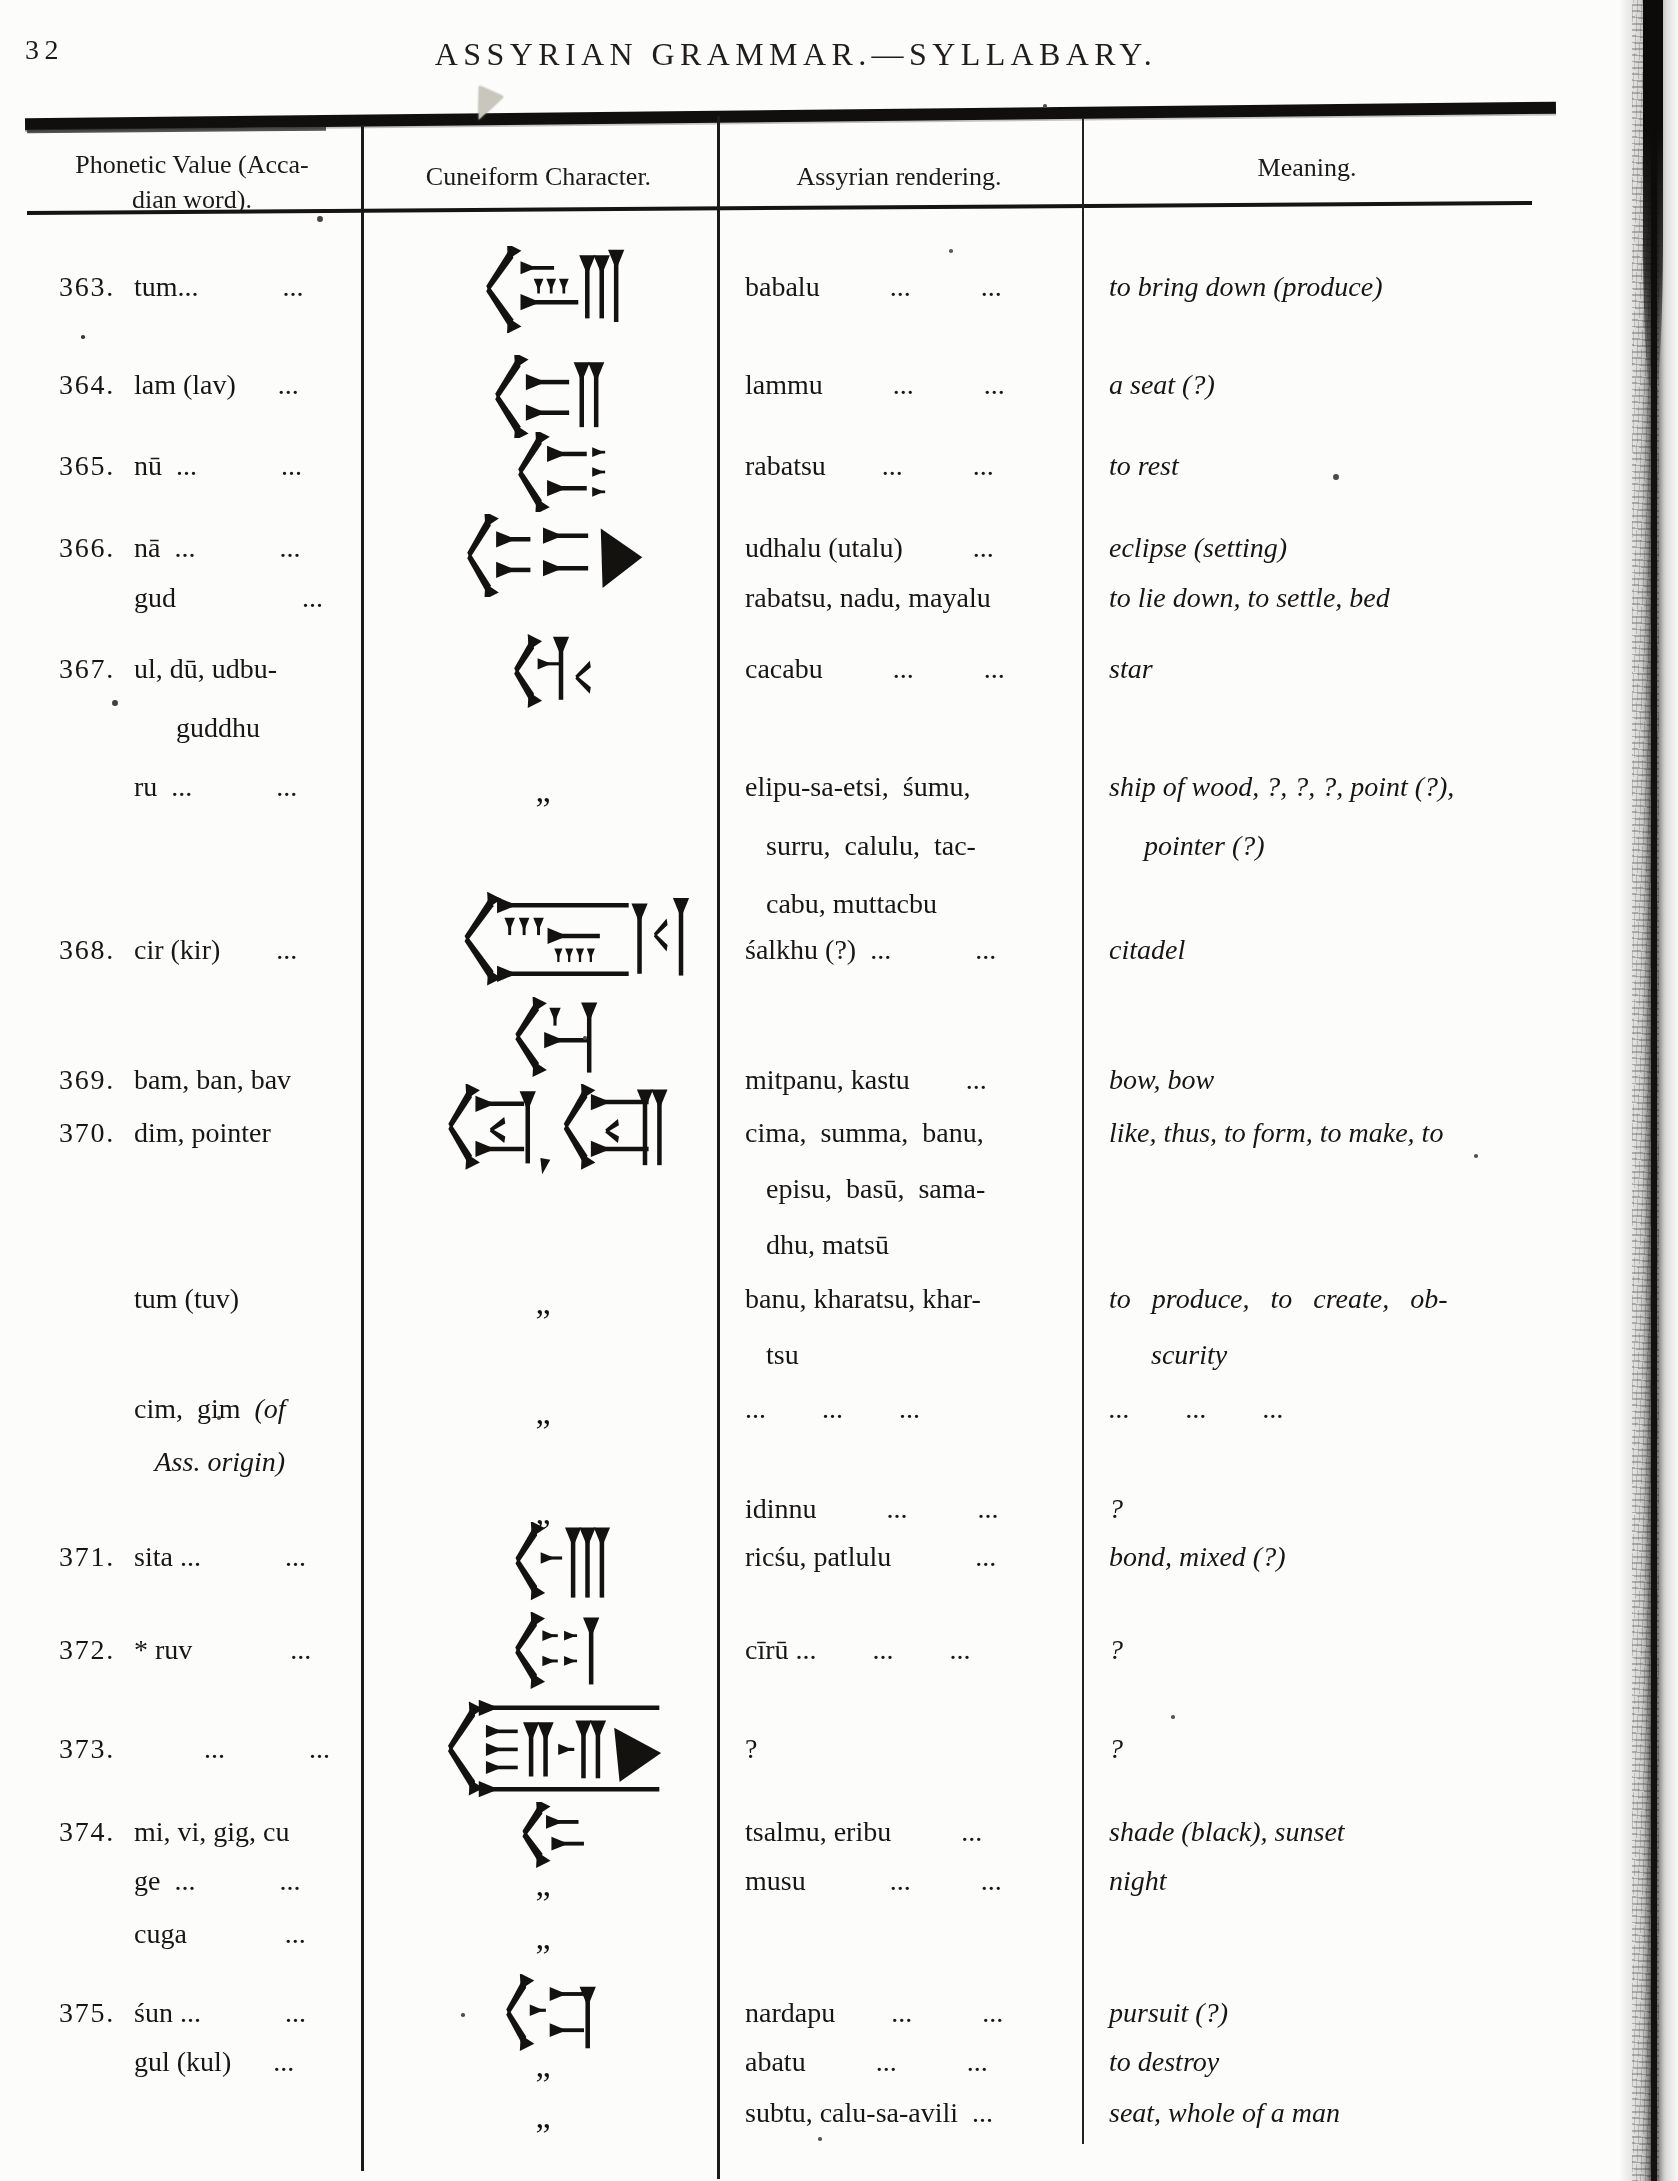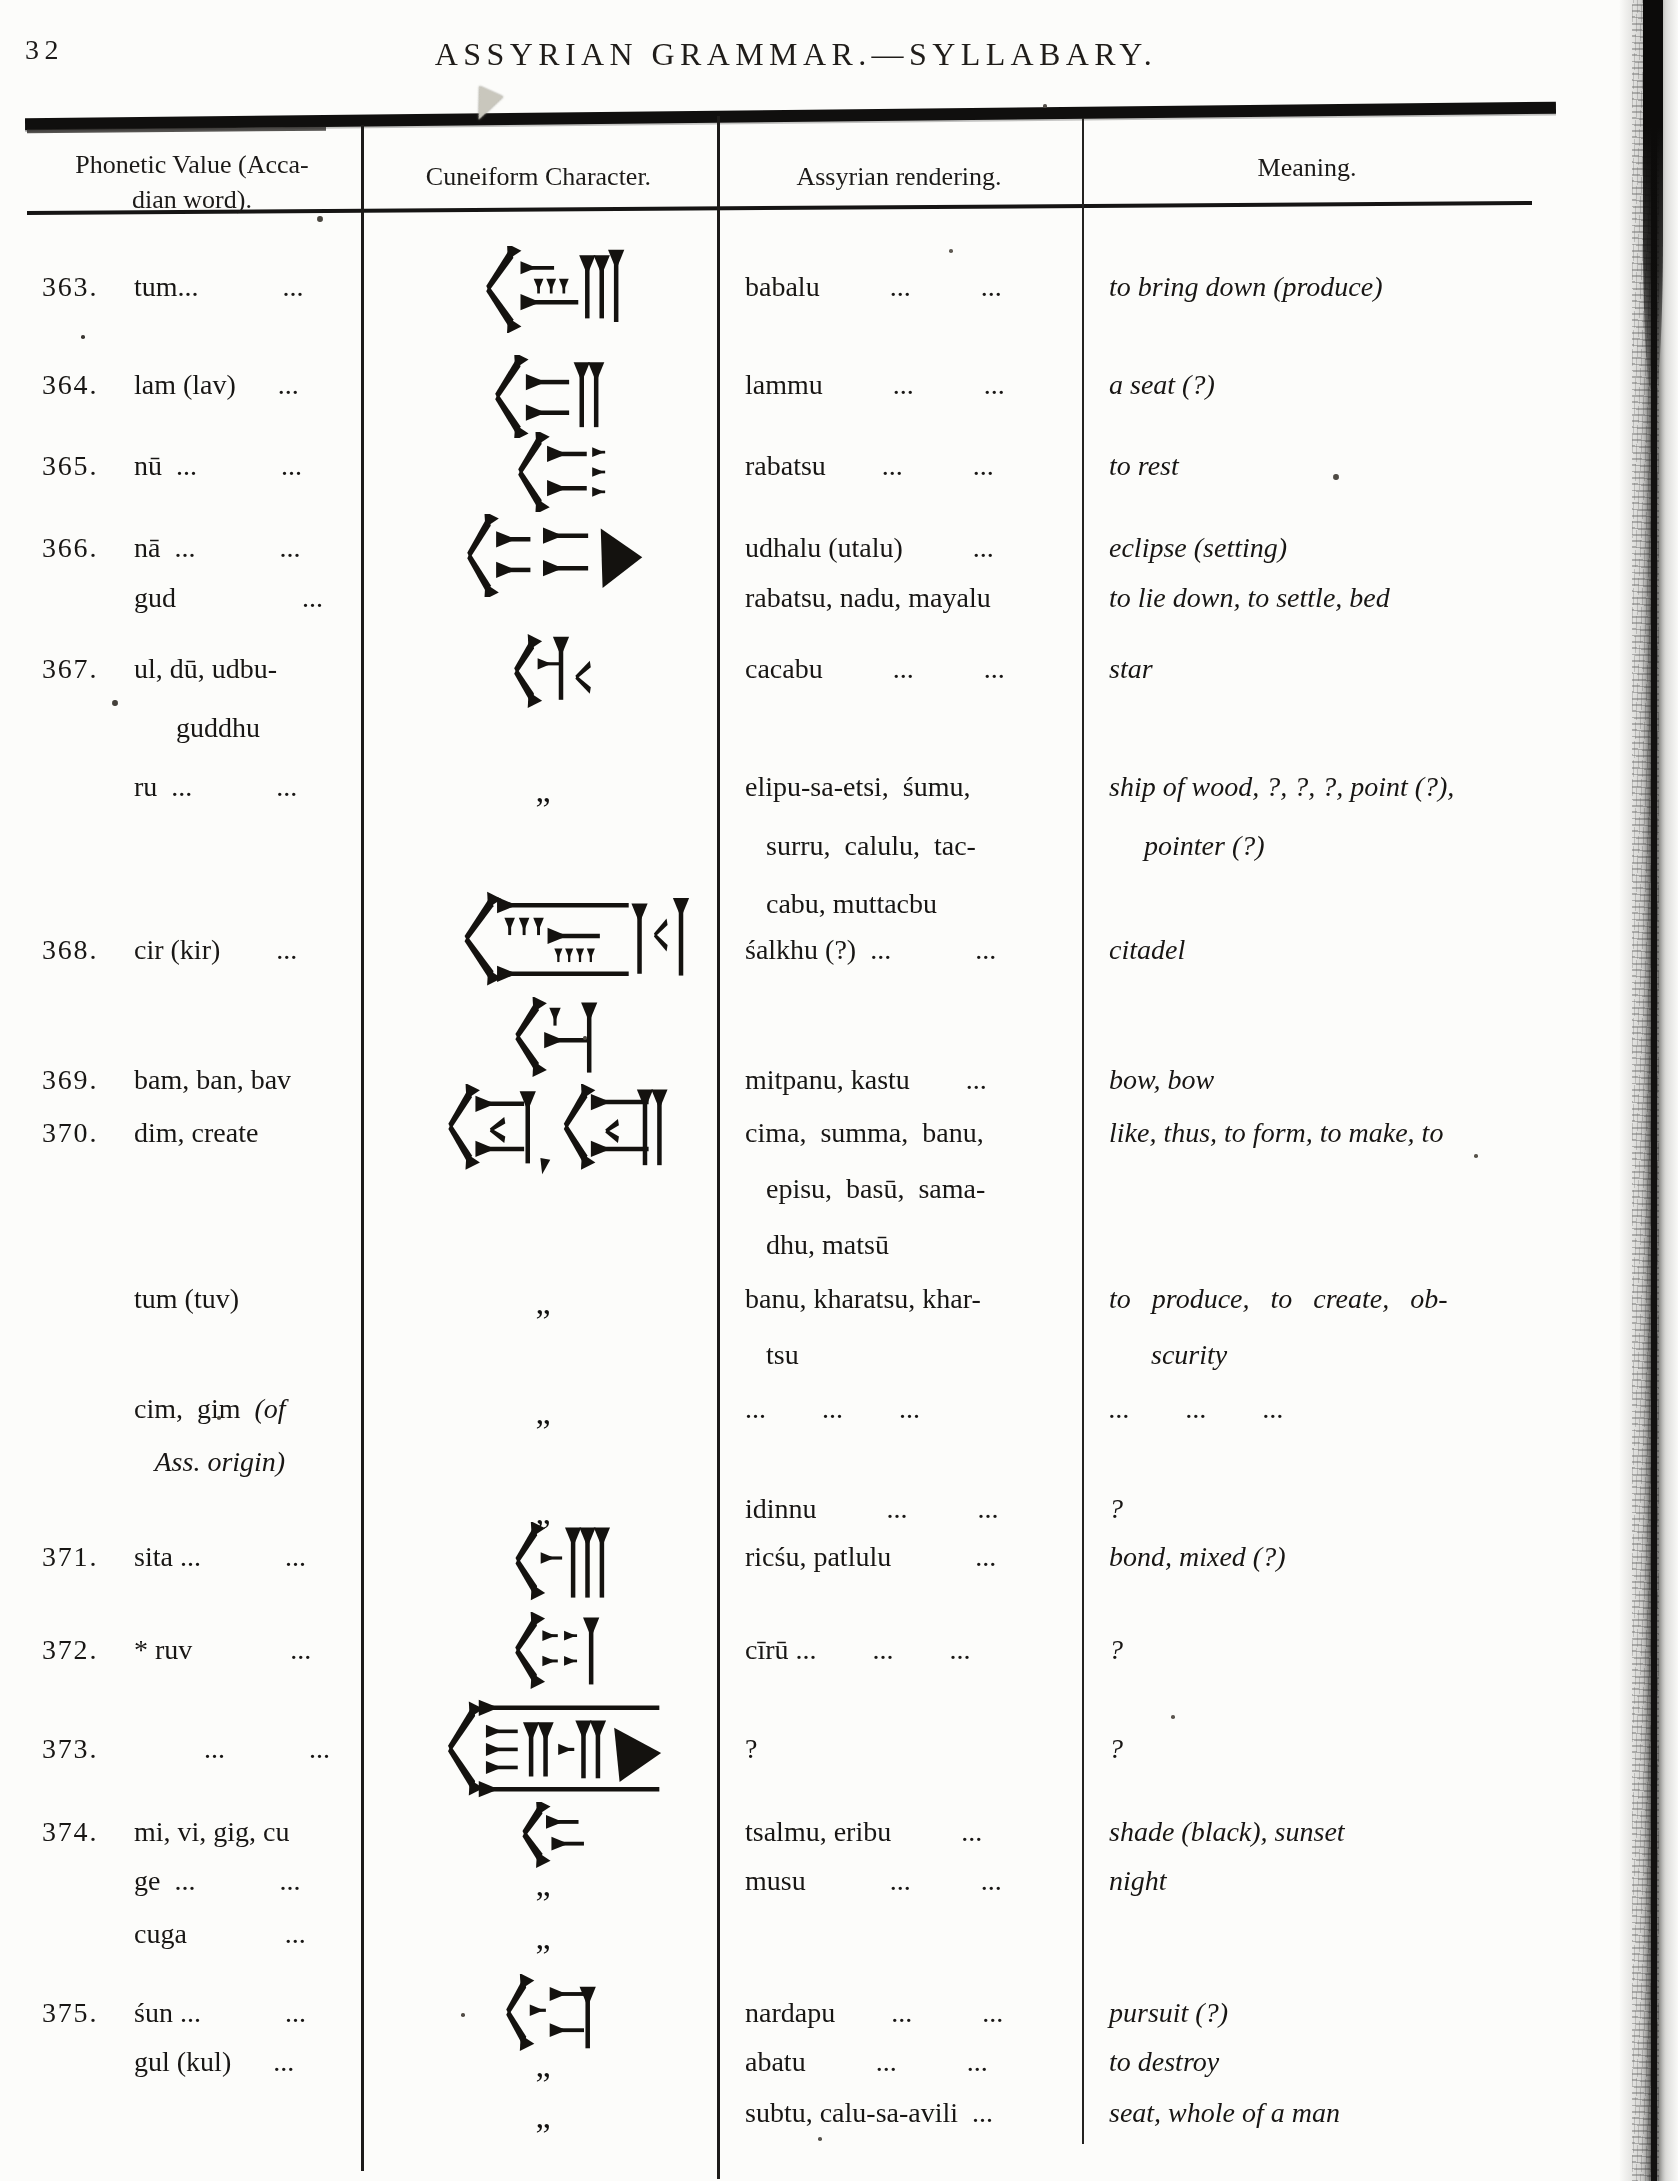--- a/index.html
+++ b/index.html
@@ -52,21 +52,21 @@
   .ch1{left:36px;top:147px;width:312px;}
   .ch2{left:369px;top:159px;width:339px;}
   .ch3{left:725px;top:159px;width:348px;}
   .ch4{left:1090px;top:150px;width:434px;}
   
   .line{position:absolute;left:0;width:1628px;height:52px;}
   .cell{
     position:absolute;top:0;white-space:pre;
     font-size:28px;line-height:1.15;color:#181614;
   }
-  .c-num{left:42px;width:90px;letter-spacing:1.8px;}
+  .c-num{left:42px;width:90px;letter-spacing:1.8px;text-align:center;}
   .c-ph{left:134px;width:326px;}
   .c-ditto{left:493px;width:100px;text-align:center;font-size:34px;color:#131211;}
   .c-asy{left:745px;width:353px;}
   .c-mean{left:1109px;width:488px;font-style:italic;}
   .it{font-style:italic;}
   
   .glyph{position:absolute;fill:#14120f;stroke:none;}
   
   .scan-band{
     position:absolute;right:0;top:0;width:60px;height:2182px;
@@ -180,21 +180,21 @@
         <span class="cell c-mean">citadel</span>
       </div>
       <div class="line" style="top: 1064px;">
         <span class="cell c-num">369.</span>
         <span class="cell c-ph"><span>bam, ban, bav</span></span>
         <span class="cell c-asy">mitpanu, kastu        ...</span>
         <span class="cell c-mean">bow, bow</span>
       </div>
       <div class="line" style="top: 1117px;">
         <span class="cell c-num">370.</span>
-        <span class="cell c-ph"><span>dim, create</span></span>
+        <span class="cell c-ph"><span>dim, pointer</span></span>
         <span class="cell c-asy">cima,  summa,  banu,</span>
         <span class="cell c-mean">like, thus, to form, to make, to</span>
       </div>
       <div class="line" style="top: 1173px; padding-left: 41px;">
         <span class="cell c-asy">   episu,  basū,  sama-</span>
       </div>
       <div class="line" style="top: 1229px;">
         <span class="cell c-asy">   dhu, matsū</span>
       </div>
       <div class="line" style="top: 1283px;">

